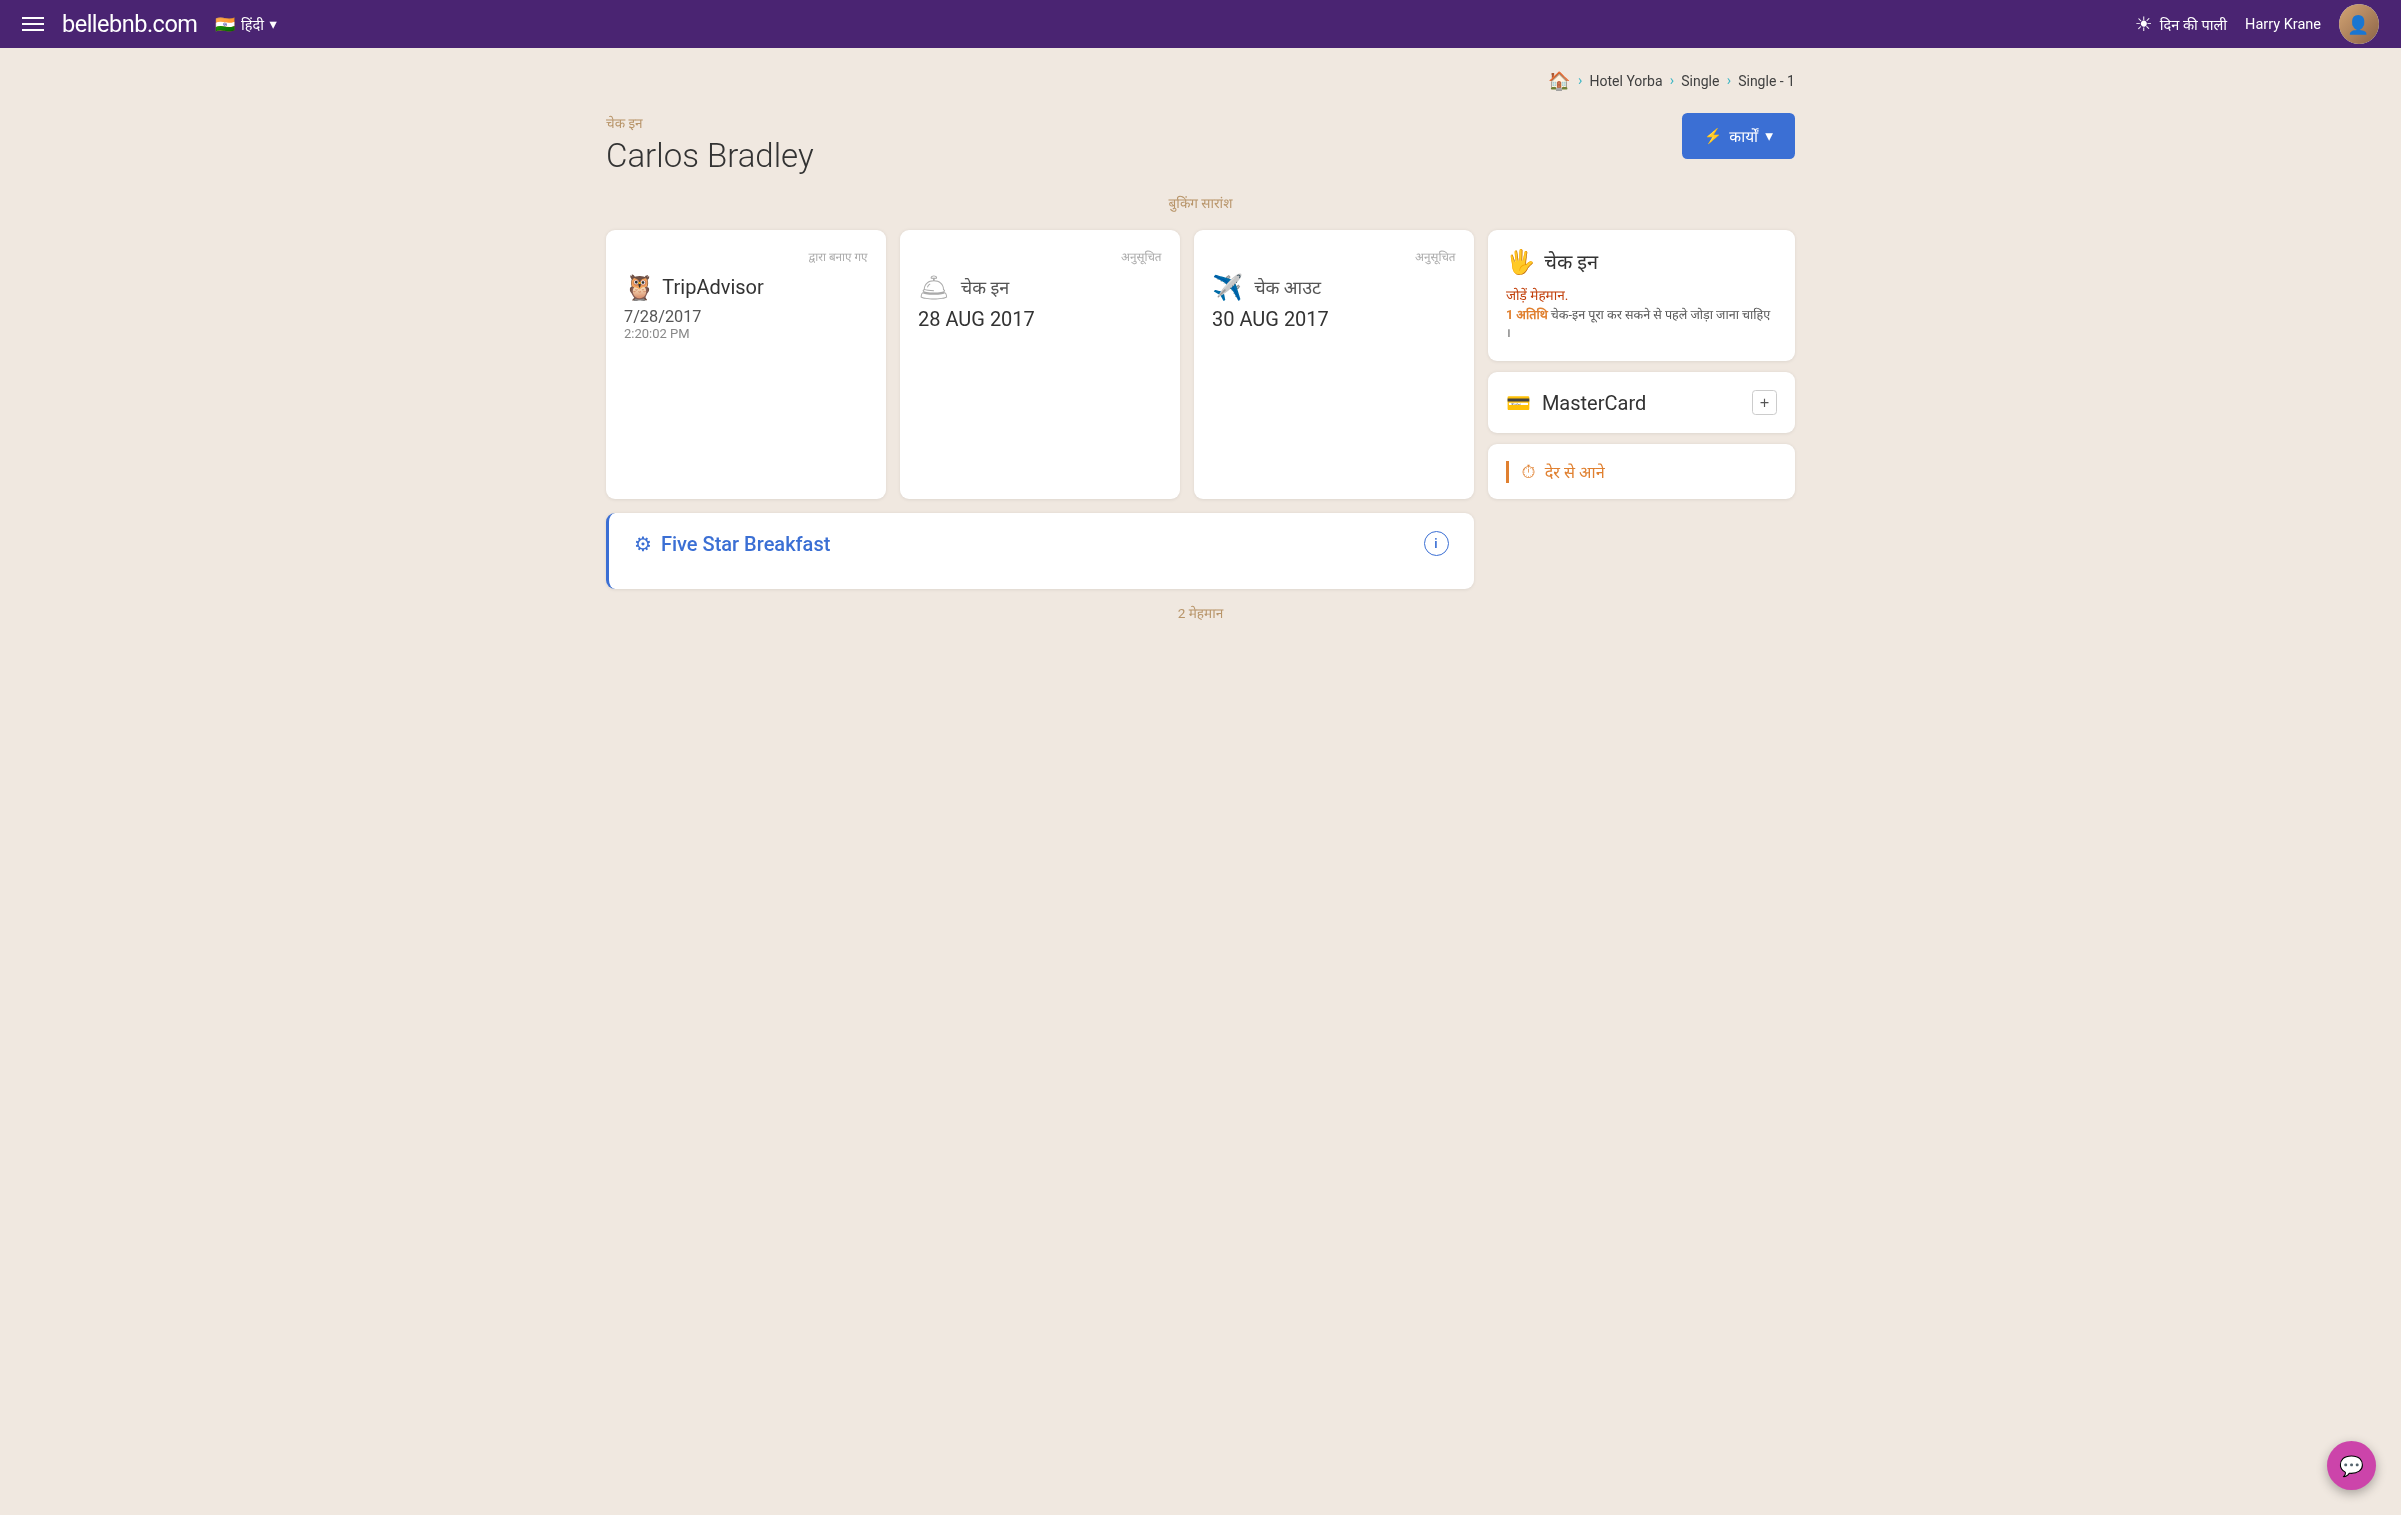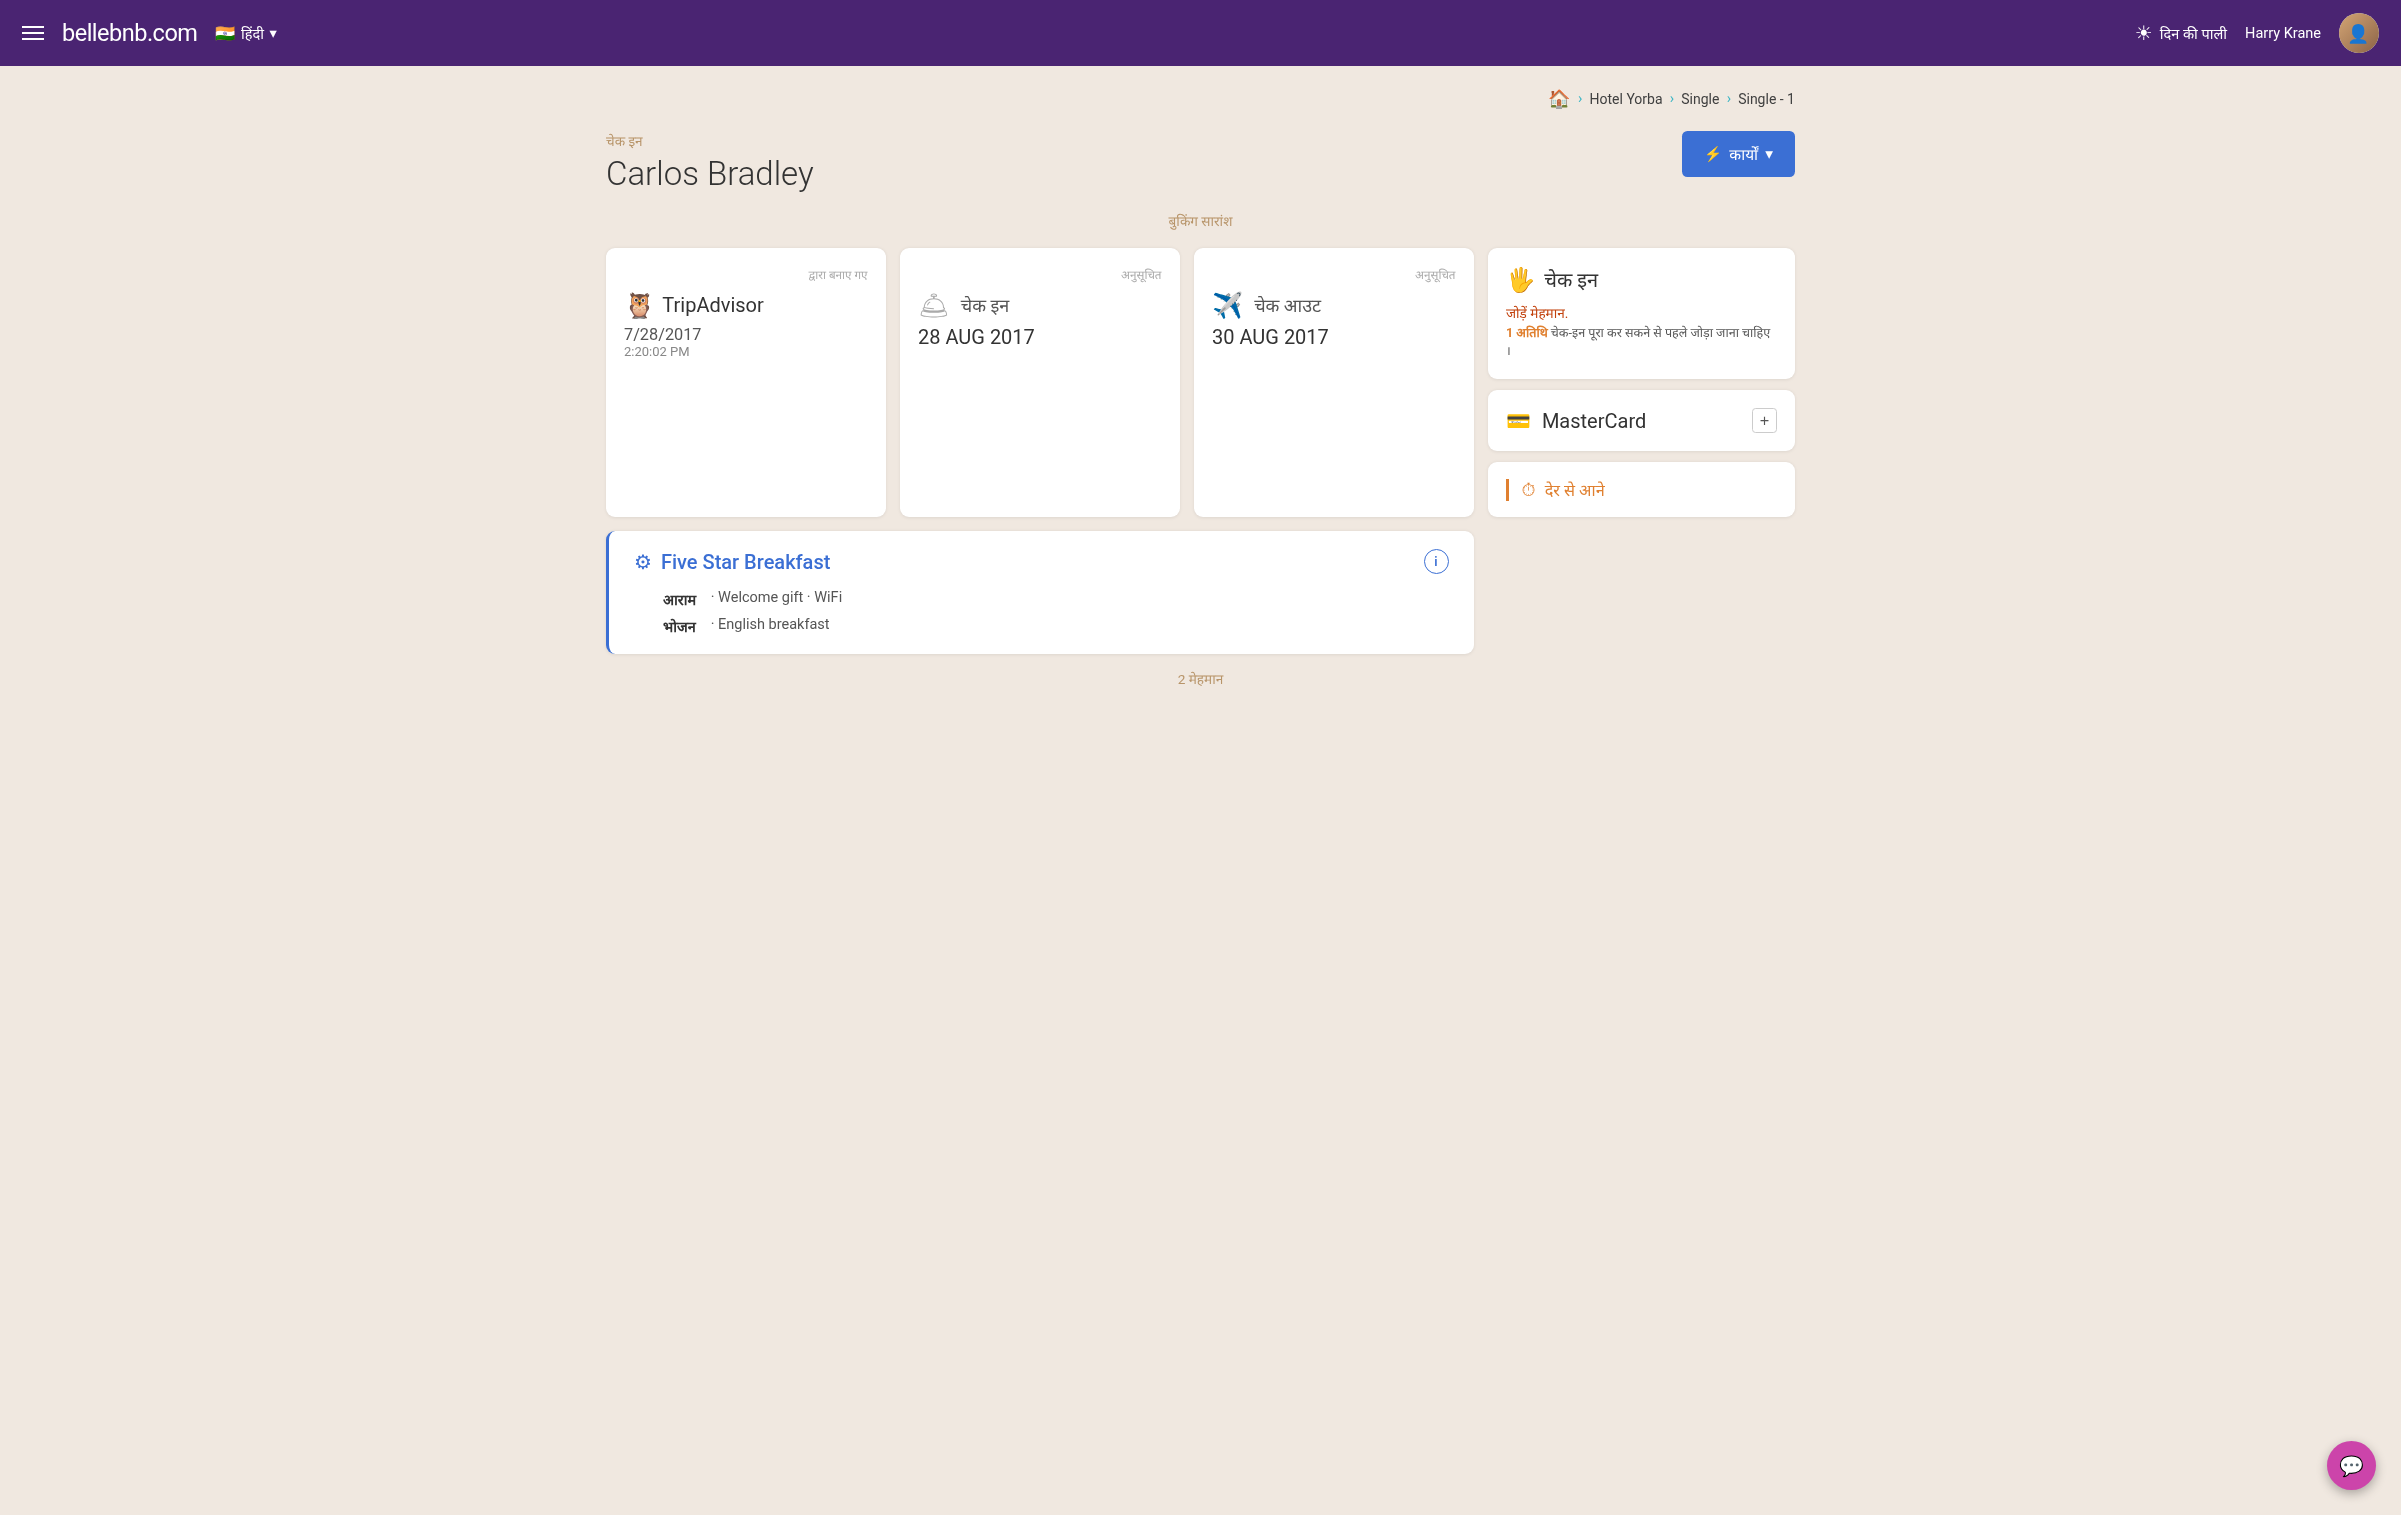--- a/index.html
+++ b/index.html
@@ -1,21 +1,21 @@
 <!DOCTYPE html>
 <html style="font-size:14.5px"><head>
   <meta charset="utf-8">
   <style>
     * { box-sizing: border-box; margin: 0; padding: 0; }
     body { font-family: -apple-system, BlinkMacSystemFont, 'Segoe UI', Roboto, sans-serif; background: #f0e8e0; min-height: 100vh; }
 
     
     .header {
       background: #4a2472;
-      height: 66px;
+      height: 48px;
       display: flex;
       align-items: center;
       padding: 0 22px;
       justify-content: space-between;
     }
     .header-left { display: flex; align-items: center; gap: 18px; }
     .hamburger { display: flex; flex-direction: column; gap: 4.5px; cursor: pointer; }
     .hamburger span { display: block; width: 22px; height: 1.8px; background: white; }
     .brand { color: white; font-size: 23.5px; font-weight: 400; letter-spacing: -0.5px; }
     .lang-selector { display: flex; align-items: center; gap: 5.4px; color: white; font-size: 14.5px; cursor: pointer; }
@@ -259,26 +259,20 @@
 
   <div style="display: grid; grid-template-columns: 1fr 307px; gap: 14.5px;">
     <div class="package-section">
       <div class="package-header">
         <div class="package-title">
           <span class="package-icon">⚙</span>
           <span>Five Star Breakfast</span>
         </div>
         <div class="info-icon">i</div>
       </div>
-      <div class="package-details">
-        <span class="detail-label">आराम</span>
-        <span class="detail-values">· Welcome gift   · WiFi</span>
-        <span class="detail-label">भोजन</span>
-        <span class="detail-values">· English breakfast</span>
-      </div>
     </div>
     <div></div>
   </div>
 
   <div class="bottom-label">2 मेहमान</div>
 
 </div>
 
 <div class="chat-btn">
   <span class="chat-icon">💬</span>

